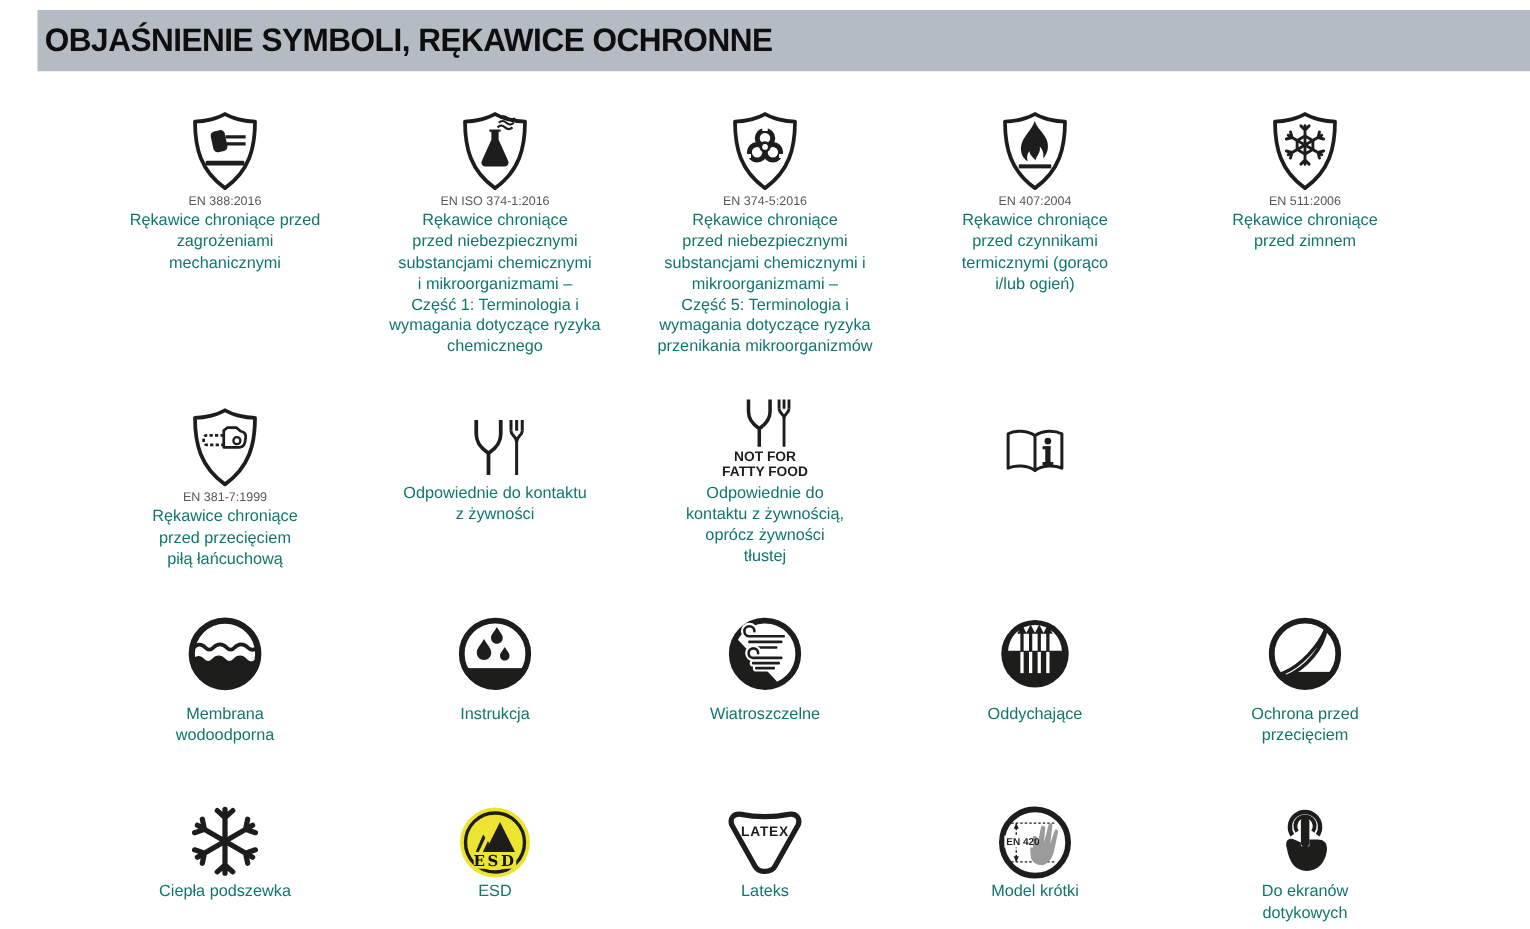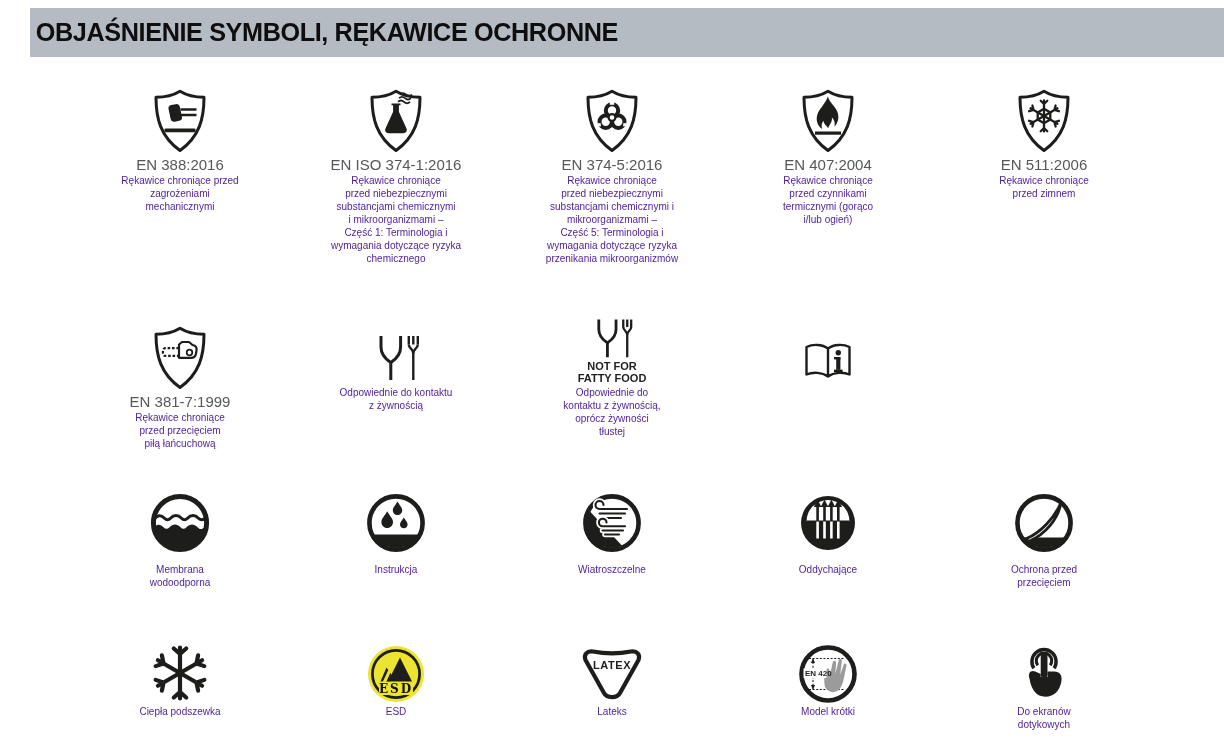--- a/index.html
+++ b/index.html
@@ -14,22 +14,22 @@
   .symbol-grid{position:absolute;top:72px;left:72px;display:grid;
     grid-template-columns:repeat(5,216px);grid-template-rows:238px 168px 150px 115px;}
   .cell{display:flex;flex-direction:column;align-items:center;text-align:center;}
   .icon-box{display:flex;flex-direction:column;align-items:center;justify-content:flex-end;}
   .r1 .icon-box{margin-top:8px;height:74px;}
   .r2 .icon-box{margin-top:5px;height:70px;}
   .r2.shieldcell .icon-box{height:76px;}
   .r2.bookcell .icon-box{padding-top:8px;height:62px;}
   .r3 .icon-box{margin-top:5px;height:70px;}
   .r4 .icon-box{margin-top:8px;height:68px;}
-  .code{font-size:15px;color:#55575b;margin-top:2px;}
-  .caption{font-size:10px;color:#4c1d95;line-height:1.3;white-space:pre-line;margin-top:1px;max-width:208px;}
+  .code{font-size:10px;color:#55575b;margin-top:2px;}
+  .caption{font-size:13px;color:#0f766e;line-height:1.3;white-space:pre-line;margin-top:1px;max-width:208px;}
   .icon-sub{font-size:11px;font-weight:bold;color:#1d1d1b;line-height:1.08;white-space:pre-line;margin-top:1px;}
   svg{display:block;}
   .st{stroke:#1d1d1b;fill:none;}
   .fl{fill:#1d1d1b;}
 </style>
 </head>
 <body>
 
 <div class="page">
 
@@ -153,21 +153,21 @@
           <g class="st">
             <path stroke-width="3" d="M12 4 V15 C12 24.5 19 28.5 21.8 30.5 V48"></path>
             <path stroke-width="3" d="M31.6 4 V15 C31.6 24.5 24.6 28.5 21.8 30.5"></path>
             <path stroke-width="2.4" d="M39.8 4 v8.5 M44.3 4 v8.5 M48.8 4 v8.5"></path>
             <path stroke-width="2.4" d="M39.8 12.5 c0 4.5 4.5 4 4.5 9 V48"></path>
             <path stroke-width="2.4" d="M48.8 12.5 c0 4.5 -4.5 4 -4.5 9"></path>
           </g>
         </svg>
       </div>
       <div class="caption">Odpowiednie do kontaktu
-z żywnością</div>
+z żywności</div>
     </div>
 
     <div class="cell r2">
       <div class="icon-box">
         <svg width="48" height="44" viewBox="0 0 54 50">
           <g class="st">
             <path stroke-width="3.2" d="M12 4 V15 C12 24.5 19 28.5 21.8 30.5 V47"></path>
             <path stroke-width="3.2" d="M31.6 4 V15 C31.6 24.5 24.6 28.5 21.8 30.5"></path>
             <path stroke-width="2.6" d="M39.8 4 v8.5 M44.3 4 v8.5 M48.8 4 v8.5"></path>
             <path stroke-width="2.6" d="M39.8 12.5 c0 4.5 4.5 4 4.5 9 V47"></path>

